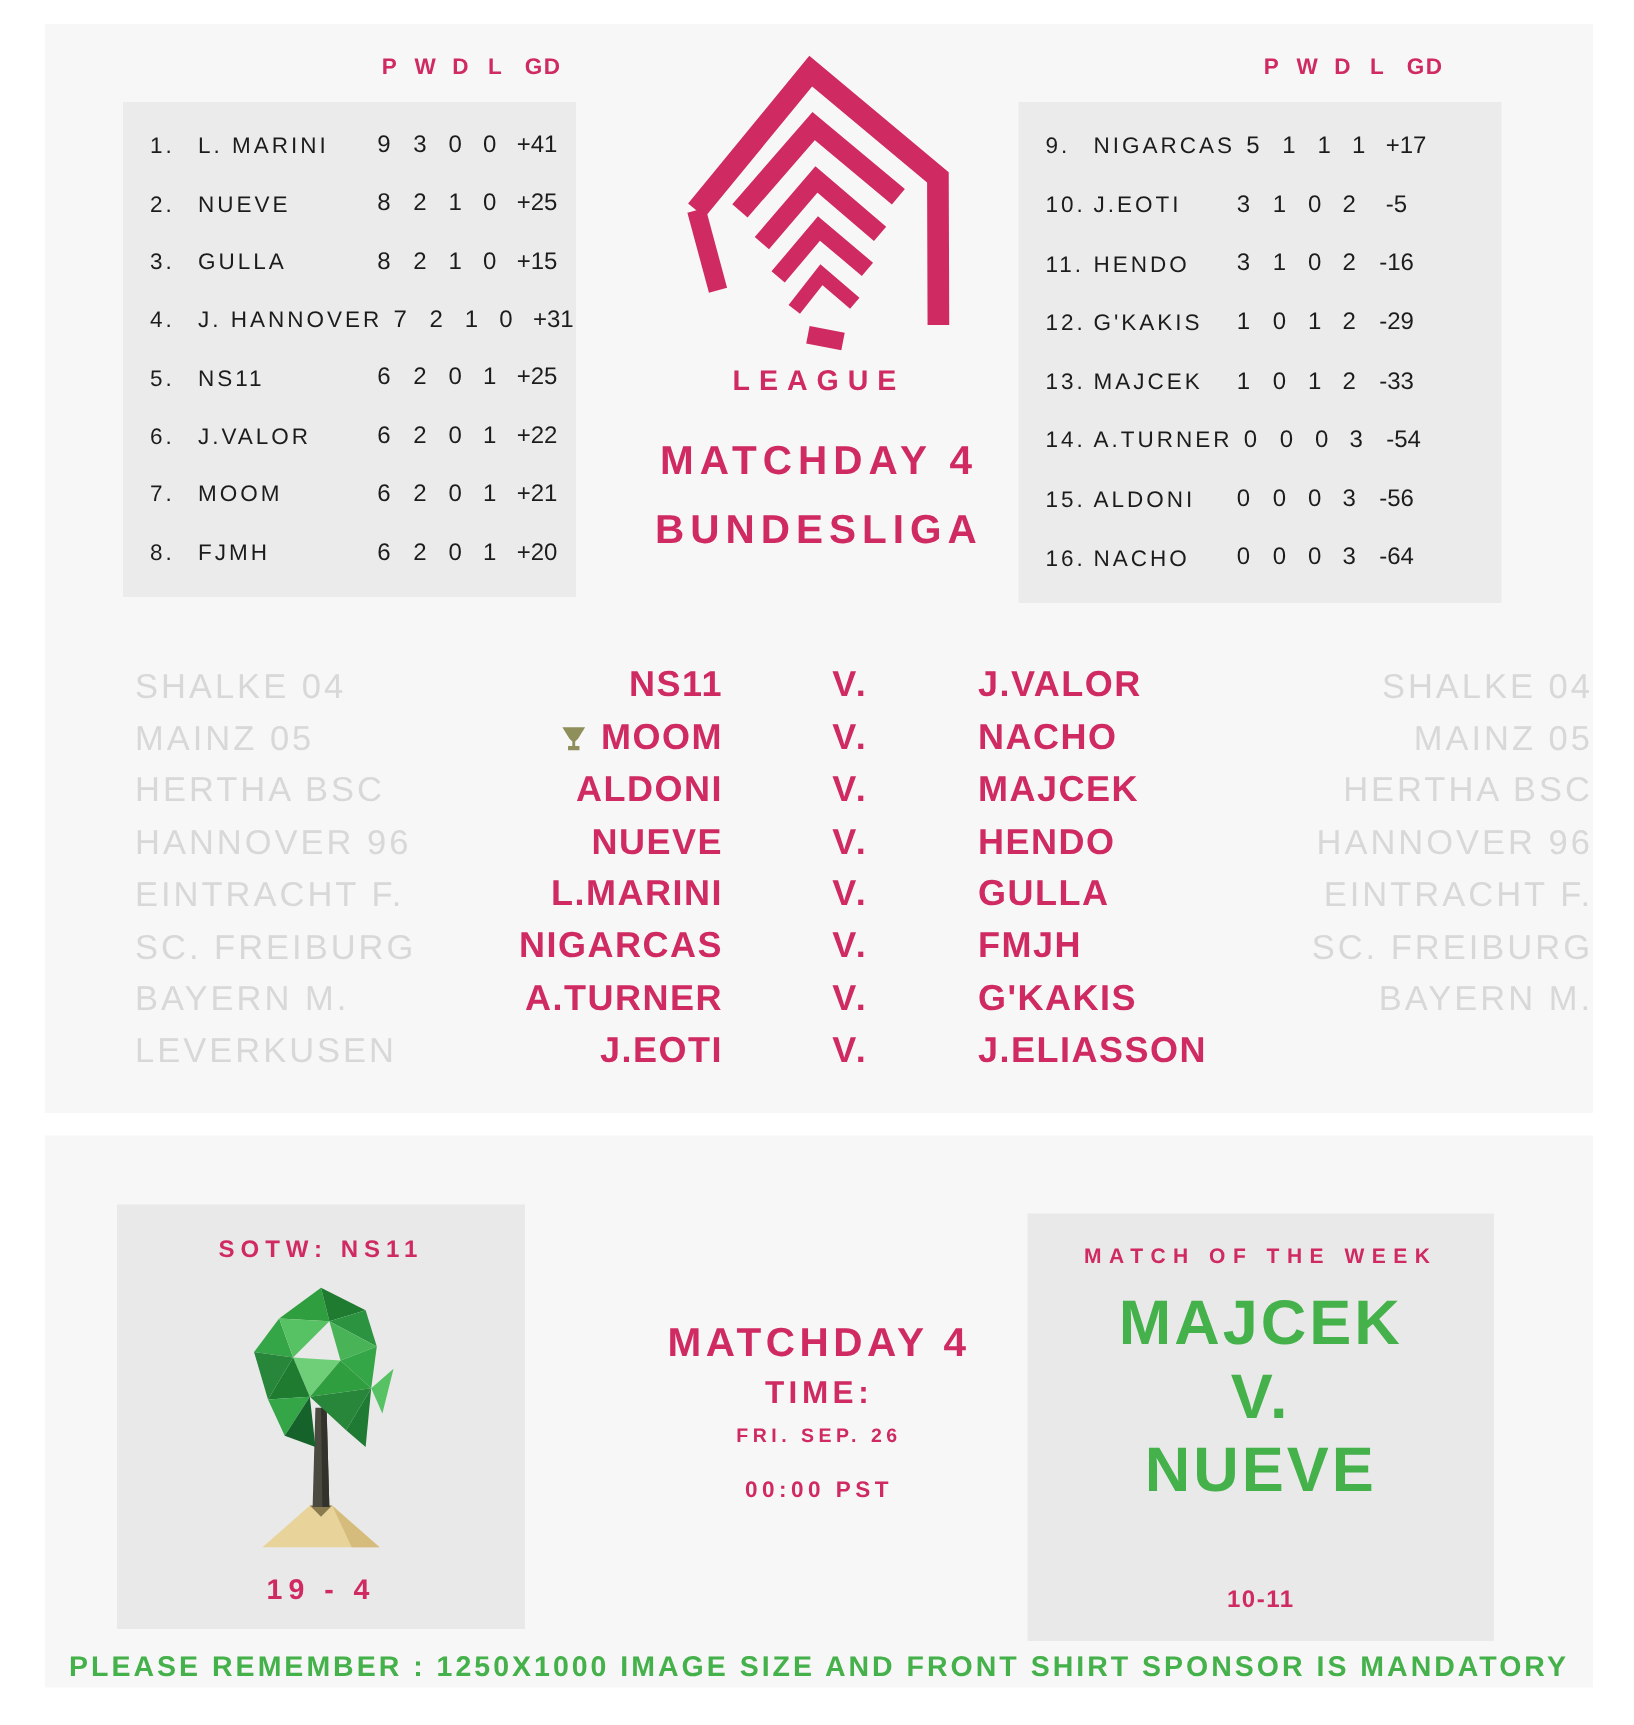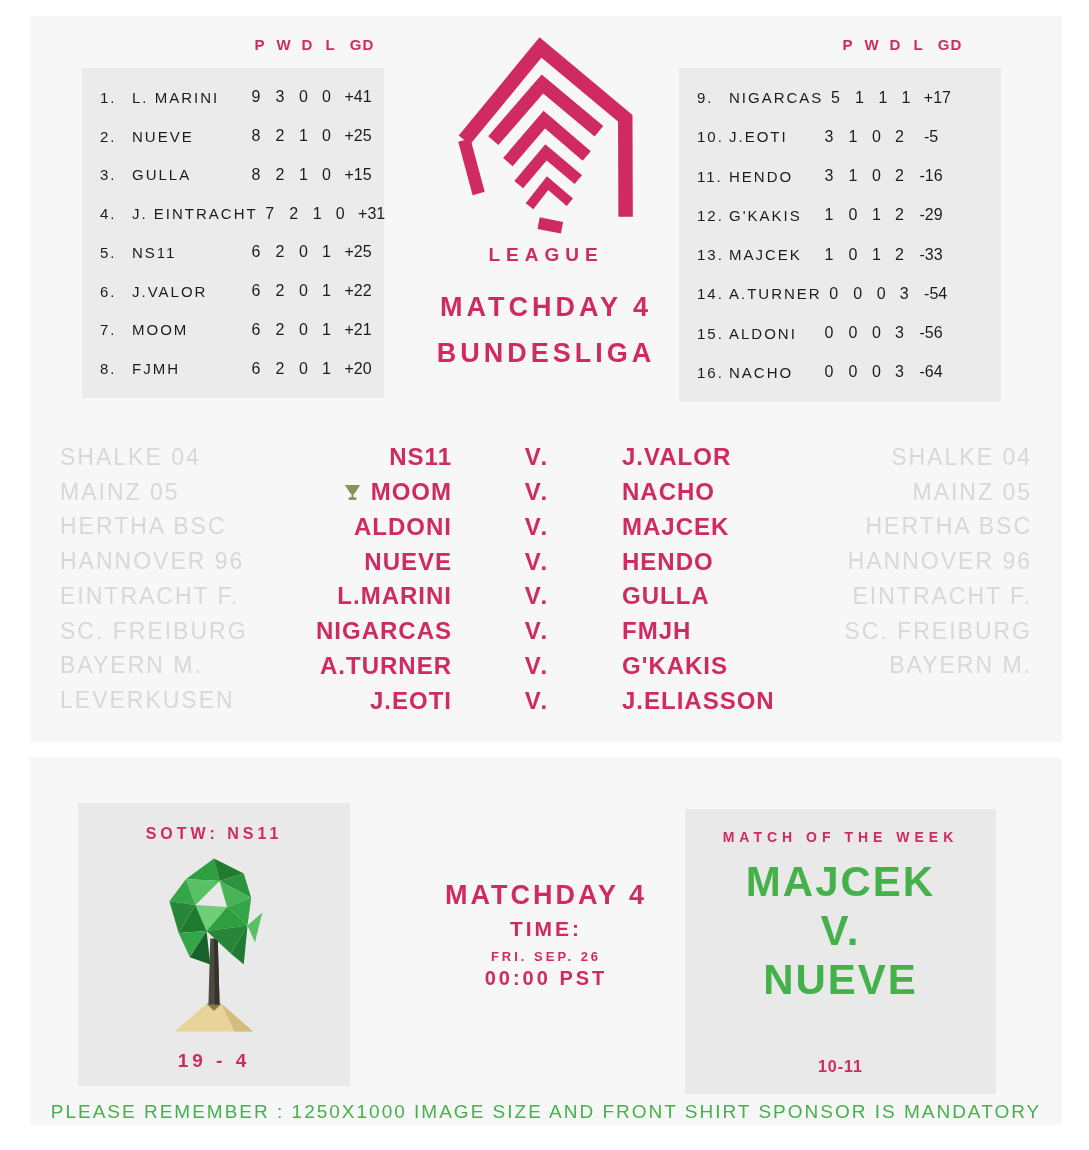--- a/index.html
+++ b/index.html
@@ -41,21 +41,21 @@
         color:var(--crimson);line-height:1;}
   .league-sub{margin-top:5px;font-size:19px;font-weight:bold;letter-spacing:6px;
         color:var(--crimson);line-height:1;}
   .matchday-title{margin-top:30px;font-size:27px;font-weight:bold;letter-spacing:4px;
         color:var(--crimson);line-height:1;}
   .competition{margin-top:19px;font-size:27px;font-weight:bold;letter-spacing:4px;
         color:var(--crimson);line-height:1;}
 
   
   .fixtures{position:absolute;left:0;top:424px;width:1032px;height:278px;
-        display:flex;flex-direction:column;}
+        display:flex;flex-direction:column;align-items:flex-end;}
   .frow{flex:1;display:grid;align-items:center;
         grid-template-columns:30px 230px 192px 110px 240px 200px;}
   .ghost{color:var(--ghost);font-size:23px;letter-spacing:2px;white-space:nowrap;}
   .gl{grid-column:2;text-align:left;}
   .gr{grid-column:6;text-align:right;}
   .home{grid-column:3;display:flex;justify-content:flex-end;align-items:center;
         gap:9px;padding-right:30px;color:var(--crimson);font-weight:bold;
         font-size:24px;letter-spacing:1px;white-space:nowrap;}
   .vs{grid-column:4;text-align:center;color:var(--crimson);font-weight:bold;
         font-size:24px;letter-spacing:2px;}
@@ -68,32 +68,32 @@
   .sotw-title{margin-top:22px;color:var(--crimson);font-weight:bold;font-size:16px;
         letter-spacing:4px;}
   .sotw-box svg{margin-top:10px;}
   .sotw-score{margin-top:auto;margin-bottom:14px;color:var(--crimson);
         font-weight:bold;font-size:19px;letter-spacing:4px;}
   .time-block{position:absolute;left:351px;top:125px;width:330px;text-align:center;
         color:var(--crimson);font-weight:bold;}
   .time-l1{font-size:27px;letter-spacing:3px;line-height:1;}
   .time-l2{margin-top:9px;font-size:21px;letter-spacing:3px;line-height:1;}
   .time-l3{margin-top:11px;font-size:13px;letter-spacing:3px;line-height:1;}
-  .time-l4{margin-top:5px;font-size:20px;letter-spacing:3px;line-height:1;}
+  .time-l4{margin-top:23px;font-size:15px;letter-spacing:3px;line-height:1;}
   .motw-box{position:absolute;left:655px;top:52px;width:311px;height:285px;
         background:var(--box);display:flex;flex-direction:column;align-items:center;}
   .motw-title{margin-top:20px;color:var(--crimson);font-weight:bold;font-size:14px;
         letter-spacing:5px;}
   .motw-home,.motw-vs,.motw-away{color:var(--green);font-weight:bold;font-size:42px;
         letter-spacing:2px;line-height:1.17;}
   .motw-home{margin-top:12px;}
   .motw-date{margin-top:auto;margin-bottom:18px;color:var(--crimson);
         font-weight:bold;font-size:16px;letter-spacing:1px;}
   .reminder{position:absolute;left:0;top:344px;width:1032px;text-align:center;
-        color:var(--green);font-weight:normal;font-size:19px;letter-spacing:2px;
+        color:var(--green);font-weight:bold;font-size:19px;letter-spacing:2px;
         white-space:nowrap;}
 </style>
 </head>
 <body>
 
 <div class="page" style="--crimson: #d02a63; --green: #45b14b; --ghost: #d8d8d8; --panel: #ebebeb; --card: #f7f7f7; --box: #e9e9e9; --olive: #8f8f5c; --dark: #1c1c1c;">
 
   <section class="card card-top">
 
     <div class="stats-header hdr-left">
@@ -141,21 +141,21 @@
           <span class="stats">
             <span class="col-p">8</span>
             <span class="col-w">2</span>
             <span class="col-d">1</span>
             <span class="col-l">0</span>
             <span class="col-gd">+15</span>
           </span>
         </div>
         <div class="srow">
           <span class="rank">4.</span>
-          <span class="tname">J. EINTRACHT</span>
+          <span class="tname">J. HANNOVER</span>
           <span class="stats">
             <span class="col-p">7</span>
             <span class="col-w">2</span>
             <span class="col-d">1</span>
             <span class="col-l">0</span>
             <span class="col-gd">+31</span>
           </span>
         </div>
         <div class="srow">
           <span class="rank">5.</span>

